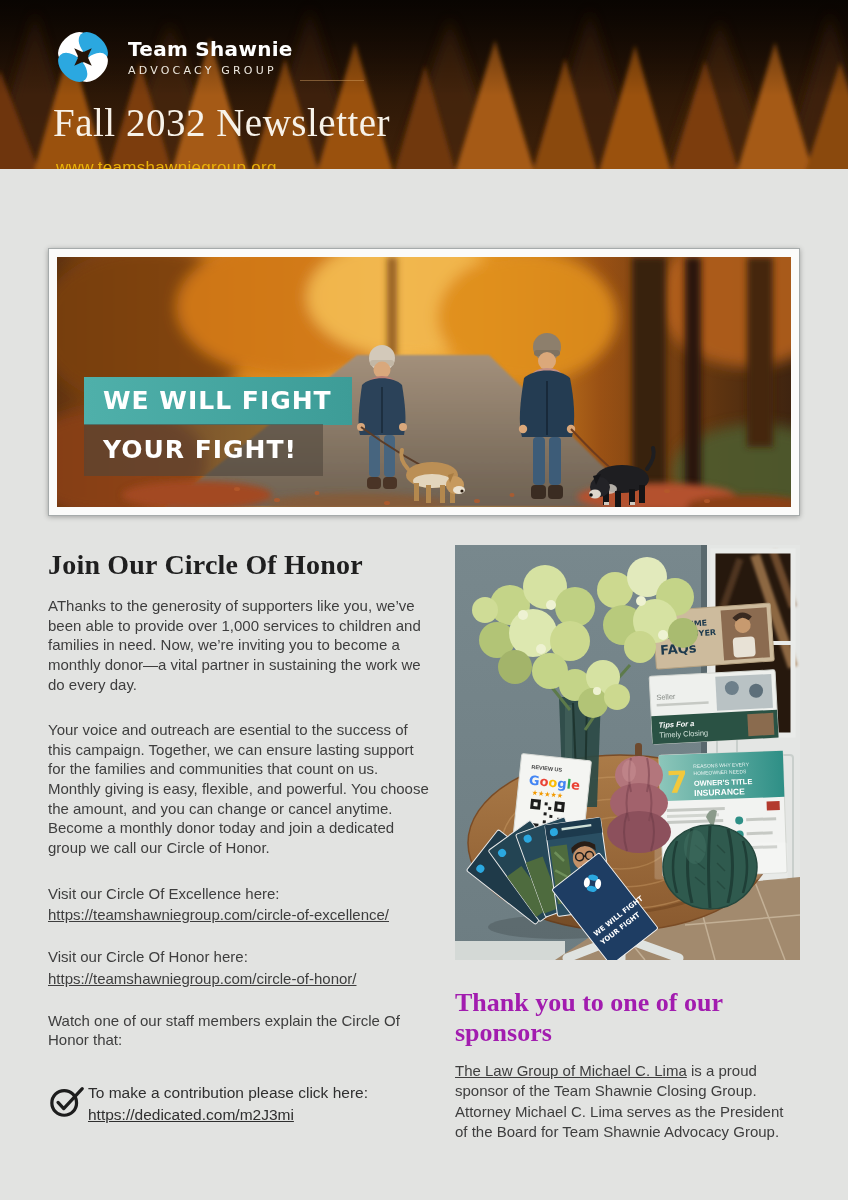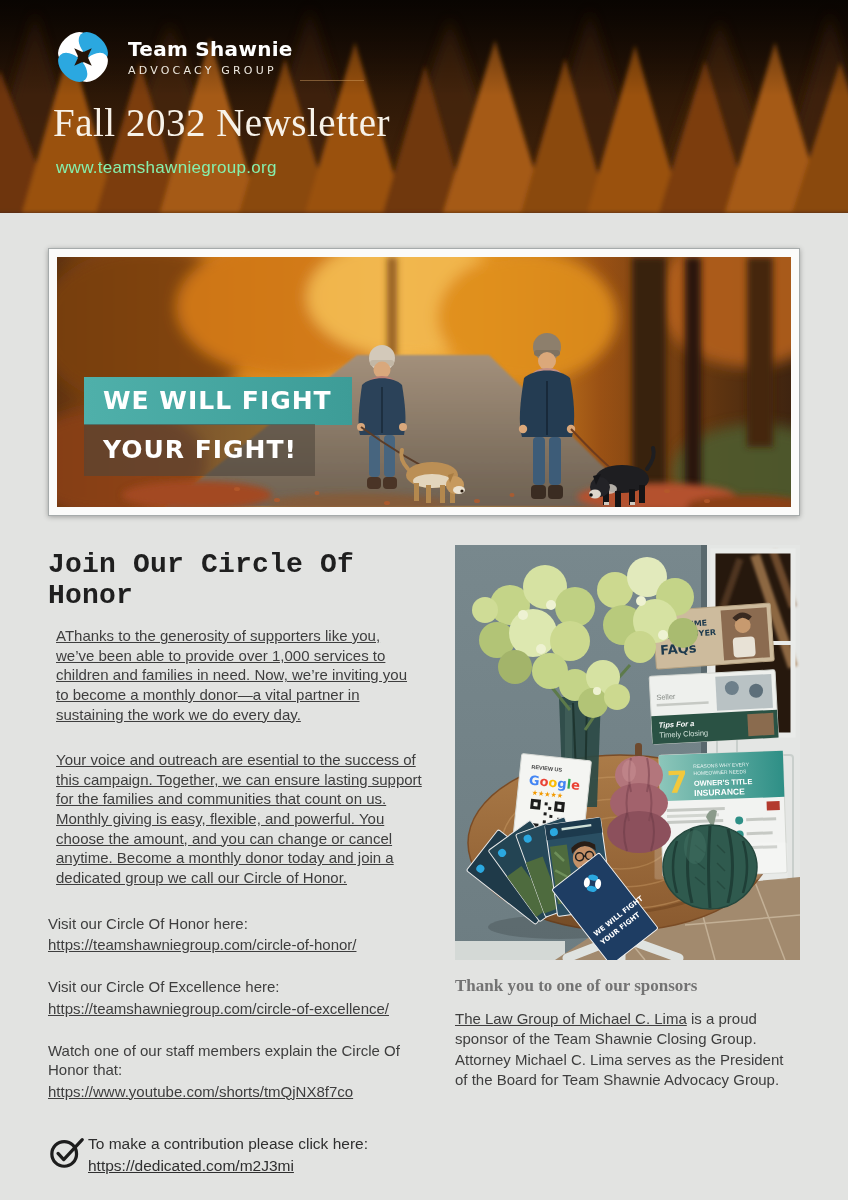--- a/index.html
+++ b/index.html
@@ -1,55 +1,55 @@
 <!DOCTYPE html>
 <html><head>
 <meta charset="utf-8">
 <style>
   html,body{margin:0;padding:0;}
   body{font-family:"Liberation Sans",sans-serif;background:#c9cbc9;}
   .page{position:relative;width:848px;height:1200px;background:#e2e3e1;overflow:hidden;}
 
   
-  .masthead{position:relative;width:848px;height:213px;overflow:hidden;background:#2a1608;}
+  .masthead{position:relative;width:848px;height:169px;overflow:hidden;background:#2a1608;}
   .masthead-bg{position:absolute;inset:0;display:block;}
   .brand{position:absolute;left:50px;top:24px;display:flex;align-items:center;z-index:3;}
   .brand-logo{width:66px;height:66px;}
   .brand-text{margin-left:12px;}
   .brand-name{font-family:"DejaVu Sans",sans-serif;font-weight:bold;font-size:20px;color:#ffffff;letter-spacing:.3px;}
   .brand-sub{font-family:"DejaVu Sans",sans-serif;font-size:11px;color:#ece7de;letter-spacing:3.2px;margin-top:3px;}
   .header-line{position:absolute;left:300px;top:80px;width:64px;height:1px;background:rgba(216,165,102,.45);z-index:3;}
   .masthead-title{position:absolute;left:53px;top:100px;z-index:3;margin:0;font-family:"Liberation Serif",serif;font-weight:400;font-size:39px;color:#f7f2e9;letter-spacing:.5px;}
-  .site-link{position:absolute;left:56px;top:158px;z-index:3;font-size:17px;color:#86efac;letter-spacing:.3px;cursor:pointer;}
+  .site-link{position:absolute;left:56px;top:158px;z-index:3;font-size:17px;color:#eab308;letter-spacing:.3px;cursor:pointer;}
 
   
   .hero{position:absolute;left:48px;top:248px;width:752px;box-sizing:border-box;background:#fbfbfa;border:1px solid #a6abab;padding:8px;box-shadow:0 1px 5px rgba(0,0,0,.30);}
   .hero-inner{position:relative;width:734px;height:250px;overflow:hidden;background:#c87a20;}
   .hero-img{position:absolute;inset:0;display:block;}
   .overlay-line{position:absolute;font-family:"DejaVu Sans",sans-serif;font-weight:bold;color:#ffffff;font-size:25px;letter-spacing:1px;white-space:nowrap;}
   .overlay-1{left:27px;top:120px;background:linear-gradient(90deg,#4fb0aa,#3d9c97);padding:9px 20px 10px 19px;}
-  .overlay-2{left:27px;top:167px;background:rgba(78,69,59,.58);padding:11px 18px 12px 19px;}
+  .overlay-2{left:27px;top:167px;background:rgba(78,69,59,.58);padding:11px 26px 12px 19px;}
 
   
   .columns{position:absolute;left:48px;top:545px;width:752px;display:flex;gap:25px;}
   .col-left{width:382px;}
   .col-right{width:345px;}
 
-  h2.section-heading{margin:4px 0 15px;font-family:Liberation Mono, monospace;font-weight:700;font-size:28px;color:#1f1f1f;letter-spacing:.2px;}
-  .col-left p{margin:0 8px 26px;font-size:15px;line-height:1.31;color:#3e3e3e;text-decoration:underline;}
+  h2.section-heading{margin:4px 0 15px;font-family:Liberation Serif, serif;font-weight:700;font-size:28px;color:#1f1f1f;letter-spacing:.2px;}
+  .col-left p{margin:0 0 26px;font-size:15px;line-height:1.31;color:#3e3e3e;}
   .link-block{margin:0 0 23px;}
   .link-block .lbl{display:block;font-size:15px;line-height:1.3;color:#3e3e3e;}
   .link-block a{display:inline-block;margin-top:3px;font-size:15px;color:#3e3e3e;text-decoration:underline;cursor:pointer;word-break:break-all;}
   .contrib{display:flex;align-items:flex-start;margin-top:32px;}
   .contrib-icon{width:40px;height:38px;flex:0 0 auto;}
   .contrib-text{margin-left:0;font-size:15.5px;line-height:1.45;color:#2f2f2f;}
   .contrib-text a{color:#2f2f2f;text-decoration:underline;cursor:pointer;}
 
   .sponsor-photo{display:block;width:345px;height:415px;}
-  h3.sponsor-heading{margin:16px 0 13px;font-family:"Liberation Serif",serif;font-weight:700;font-size:17px;color:#737373;}
+  h3.sponsor-heading{margin:28px 0 13px;font-family:"Liberation Serif",serif;font-weight:700;font-size:26px;color:#a21caf;}
   .sponsor-text{margin:0;font-size:15px;line-height:1.35;color:#3e3e3e;}
   .sponsor-text a{color:#3e3e3e;text-decoration:underline;cursor:pointer;}
 </style>
 </head>
 <body>
 
 <div class="page">
 
   <header class="masthead">
     <svg class="masthead-bg" viewBox="0 0 848 213" preserveAspectRatio="none">
@@ -249,30 +249,29 @@
   </section>
 
   <section class="columns">
 
     <div class="col-left">
       <h2 class="section-heading">Join Our Circle Of Honor</h2>
       <p>AThanks to the generosity of supporters like you, we’ve been able to provide over 1,000 services to children and families in need. Now, we’re inviting you to become a monthly donor—a vital partner in sustaining the work we do every day.</p>
       <p>Your voice and outreach are esential to the success of this campaign. Together, we can ensure lasting support for the families and communities that count on us. Monthly giving is easy, flexible, and powerful. You choose the amount, and you can change or cancel anytime. Become a monthly donor today and join a dedicated group we call our Circle of Honor.</p>
 
       <div class="link-block">
+        <span class="lbl">Visit our Circle Of Excellence here:</span>
+        <a>https://teamshawniegroup.com/circle-of-excellence/</a>
+      </div>
+      <div class="link-block">
         <span class="lbl">Visit our Circle Of Honor here:</span>
         <a>https://teamshawniegroup.com/circle-of-honor/</a>
       </div>
       <div class="link-block">
-        <span class="lbl">Visit our Circle Of Excellence here:</span>
-        <a>https://teamshawniegroup.com/circle-of-excellence/</a>
-      </div>
-      <div class="link-block">
         <span class="lbl">Watch one of our staff members explain the Circle Of Honor that:</span>
-        <a>https://www.youtube.com/shorts/tmQjNX8f7co</a>
       </div>
 
       <div class="contrib">
         <svg class="contrib-icon" viewBox="0 0 40 40">
           <circle cx="16" cy="22" r="13" fill="none" stroke="#1d1d1d" stroke-width="3.4"></circle>
           <path d="M9.5 21.5 L15.5 28 L35 7" fill="none" stroke="#1d1d1d" stroke-width="3.4" stroke-linecap="round" stroke-linejoin="round"></path>
         </svg>
         <div class="contrib-text">
           <span>To make a contribution please click here:</span><br>
           <a>https://dedicated.com/m2J3mi</a>

